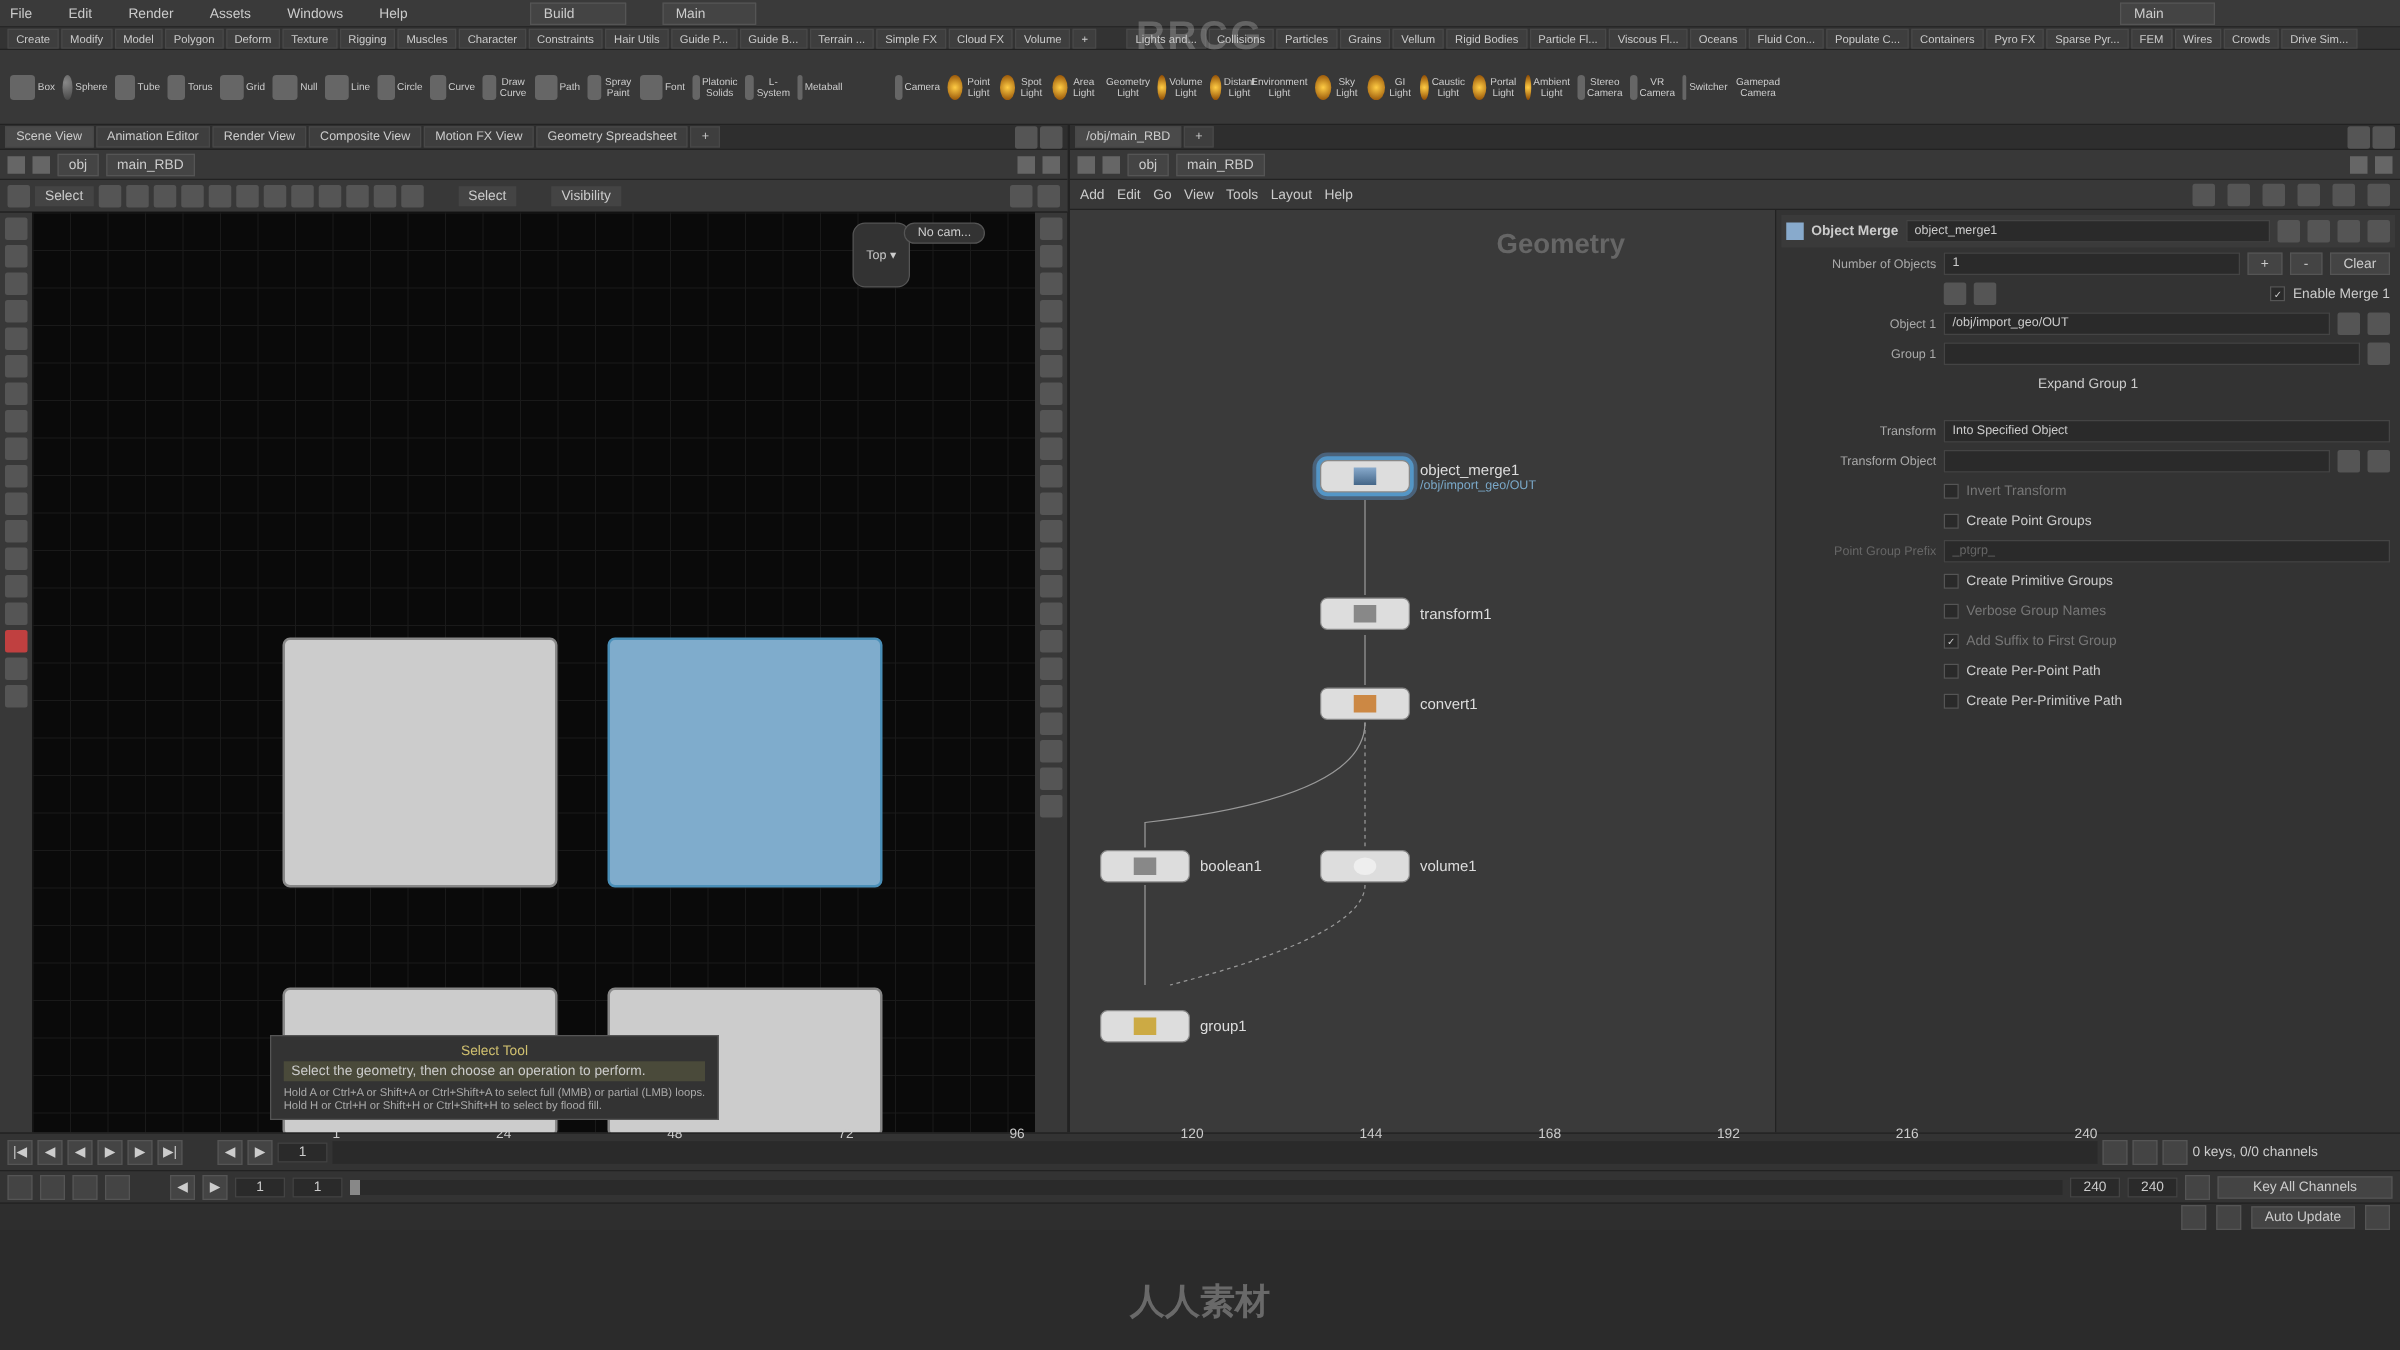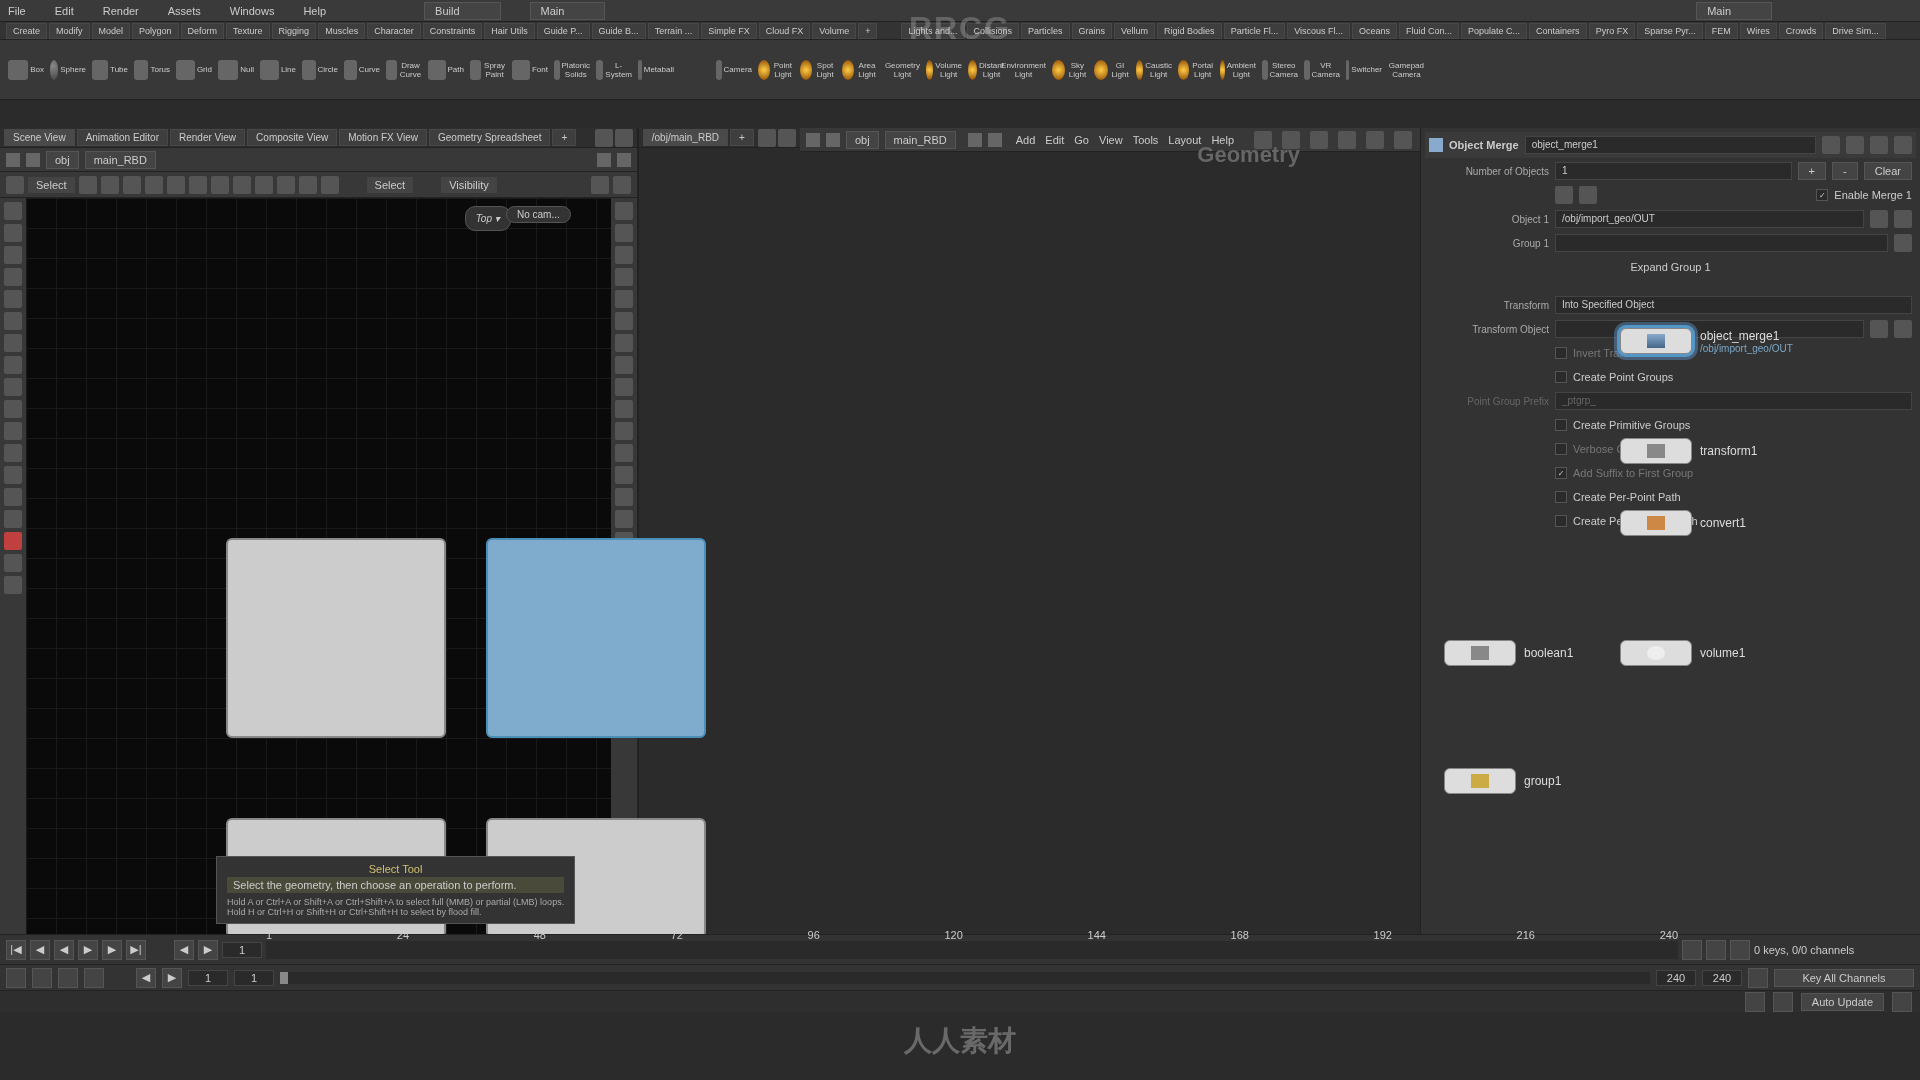--- a/index.html
+++ b/index.html
@@ -15,36 +15,36 @@
 .tool { width: 36px; height: 50px; display: flex; flex-direction: row; align-items: center; justify-content: flex-end; gap: 2px; }
 .tool-icon { width: 20px; height: 20px; background: #666; border-radius: 3px; }
 .tool-icon.sphere { border-radius: 50%; background: radial-gradient(circle at 30% 30%, #888, #444); }
 .tool-icon.box { background: #666; }
 .tool-icon.light { background: radial-gradient(circle, #ffcc44, #884400); border-radius: 50%; }
 .tool-icon.env { background: radial-gradient(circle, #88cc44, #446600); }
 .tool span { font-size: 8px; text-align: center; }
 .pane-tabs { height: 20px; background: #2e2e2e; display: flex; align-items: center; gap: 2px; padding: 0 4px; border-bottom: 1px solid #222; }
 .pane-tab { background: #3e3e3e; padding: 2px 8px; font-size: 10px; border: 1px solid #484848; }
 .pane-tab.active { background: #4a4a4a; }
-.main-split { display: flex; height: 806px; margin-top: 28px; }
+.main-split { display: flex; height: 806px; }
 .left-pane { width: 856px; display: flex; flex-direction: column; border-right: 2px solid #222; }
-.right-pane { flex: 1; display: flex; flex-direction: row; }
+.right-pane { flex: 1; display: flex; flex-direction: column; }
 .path-bar { height: 24px; background: #383838; display: flex; align-items: center; gap: 6px; padding: 0 6px; border-bottom: 1px solid #222; }
 .path-seg { background: #444; padding: 2px 8px; border: 1px solid #555; }
 .path-icon { width: 14px; height: 14px; background: #666; }
 .viewport-toolbar { height: 26px; background: #383838; display: flex; align-items: center; gap: 4px; padding: 0 6px; border-bottom: 1px solid #222; }
 .vt-btn { width: 18px; height: 18px; background: #555; border-radius: 2px; }
 .vt-text { padding: 2px 8px; background: #444; }
 .viewport-body { flex: 1; display: flex; background: #000; position: relative; }
 .vp-left-tools { width: 26px; background: #383838; display: flex; flex-direction: column; gap: 4px; padding: 4px; }
 .vp-left-tools .vt-btn { width: 18px; height: 18px; }
 .vp-right-tools { width: 26px; background: #383838; display: flex; flex-direction: column; gap: 4px; padding: 4px; }
 .viewport-3d { flex: 1; background: #0a0a0a; position: relative; background-image: linear-gradient(#1a1a1a 1px, transparent 1px), linear-gradient(90deg, #1a1a1a 1px, transparent 1px); background-size: 30px 30px; }
 .vp-badge { position: absolute; top: 8px; right: 40px; background: #333; border: 1px solid #555; padding: 2px 10px; border-radius: 10px; font-size: 10px; }
-.vp-badge2 { position: absolute; top: 8px; right: 100px; background: #333; border: 1px solid #555; padding: 6px 10px; border-radius: 10px; font-size: 10px; font-style: italic; }
+.vp-badge2 { position: absolute; top: 8px; right: 100px; background: #333; border: 1px solid #555; padding: 19px 10px; border-radius: 10px; font-size: 10px; }
 .thumb { position: absolute; background: #ccc; border: 2px solid #888; border-radius: 6px; }
 .thumb.sel { background: #7faccc; border-color: #4a8fb8; }
 .tooltip-box { position: absolute; background: #333; border: 1px solid #555; padding: 6px 10px; font-size: 10px; color: #d0c070; max-width: 420px; }
 .tooltip-box .tt-title { background: #4a4a3a; padding: 2px 6px; margin-bottom: 4px; }
 .tooltip-box .tt-line { color: #aaa; font-size: 9px; }
 .network-toolbar { height: 24px; background: #383838; display: flex; align-items: center; gap: 10px; padding: 0 8px; border-bottom: 1px solid #222; }
 .network-body { flex: 1; display: flex; }
 .network-canvas { flex: 1; background: #3a3a3a; position: relative; }
 .geom-label { position: absolute; top: 14px; right: 120px; font-size: 22px; color: #666; font-weight: bold; }
 .node { position: absolute; display: flex; align-items: center; gap: 8px; }

